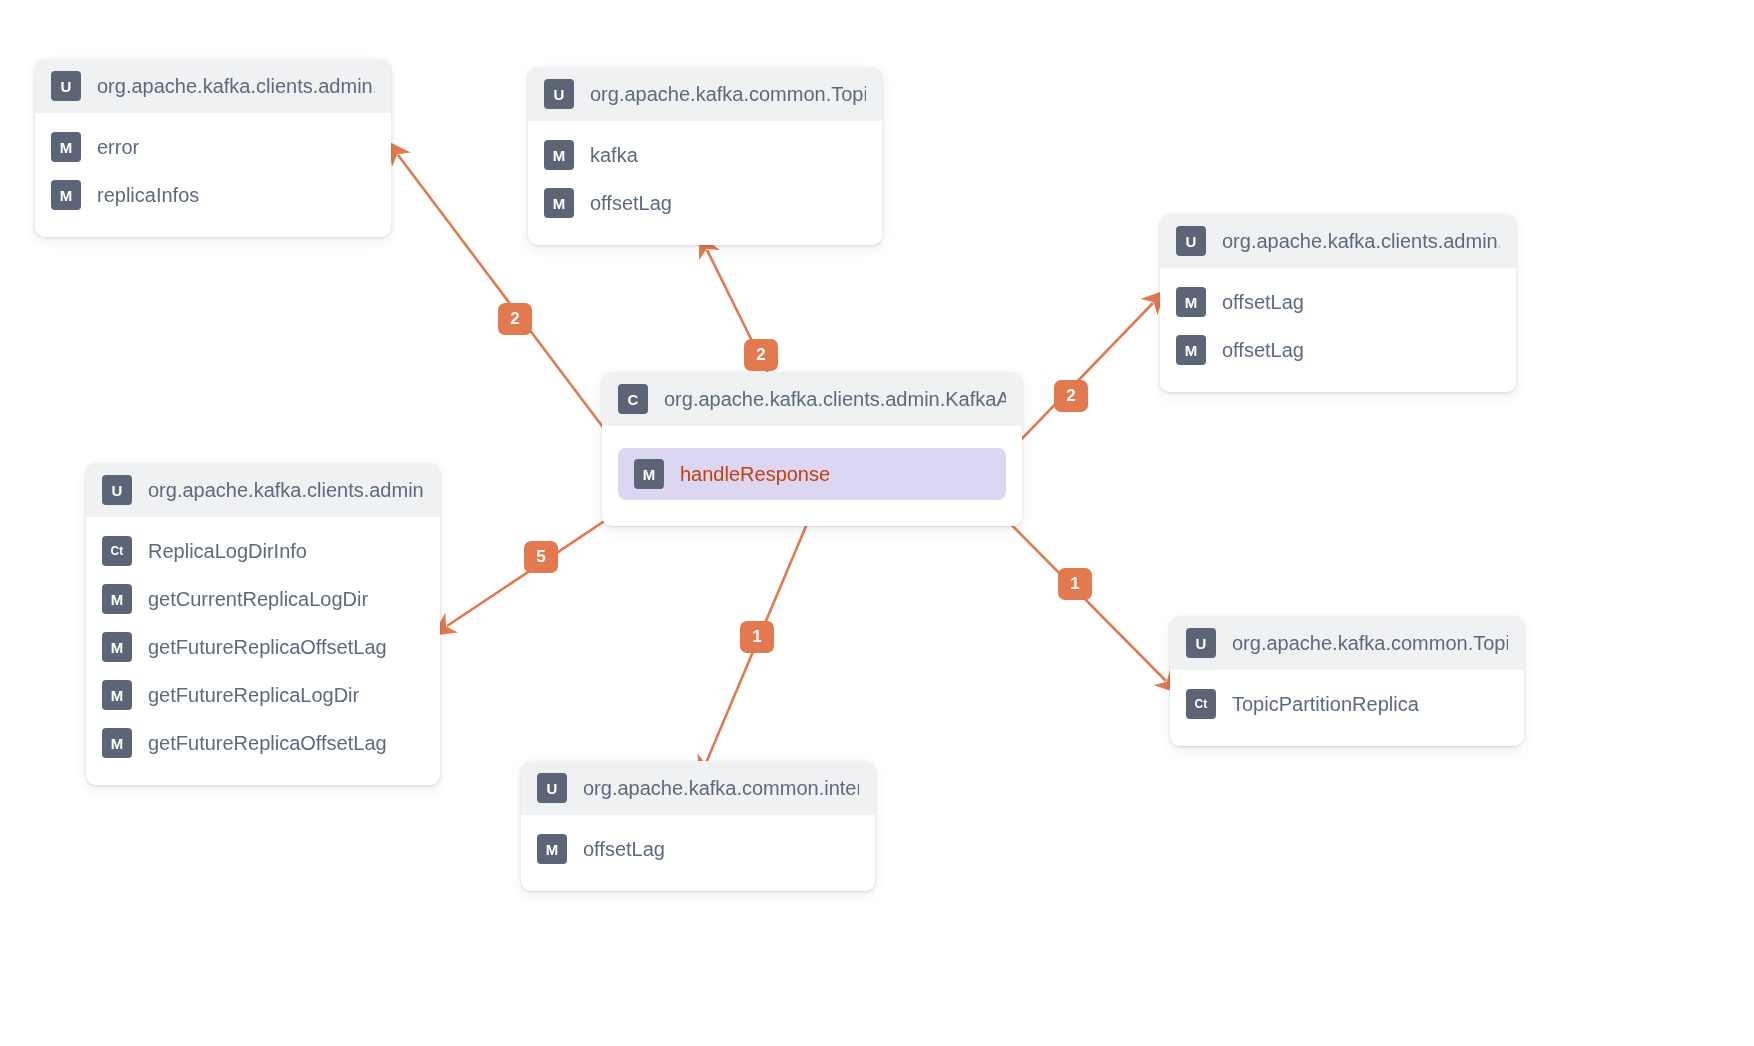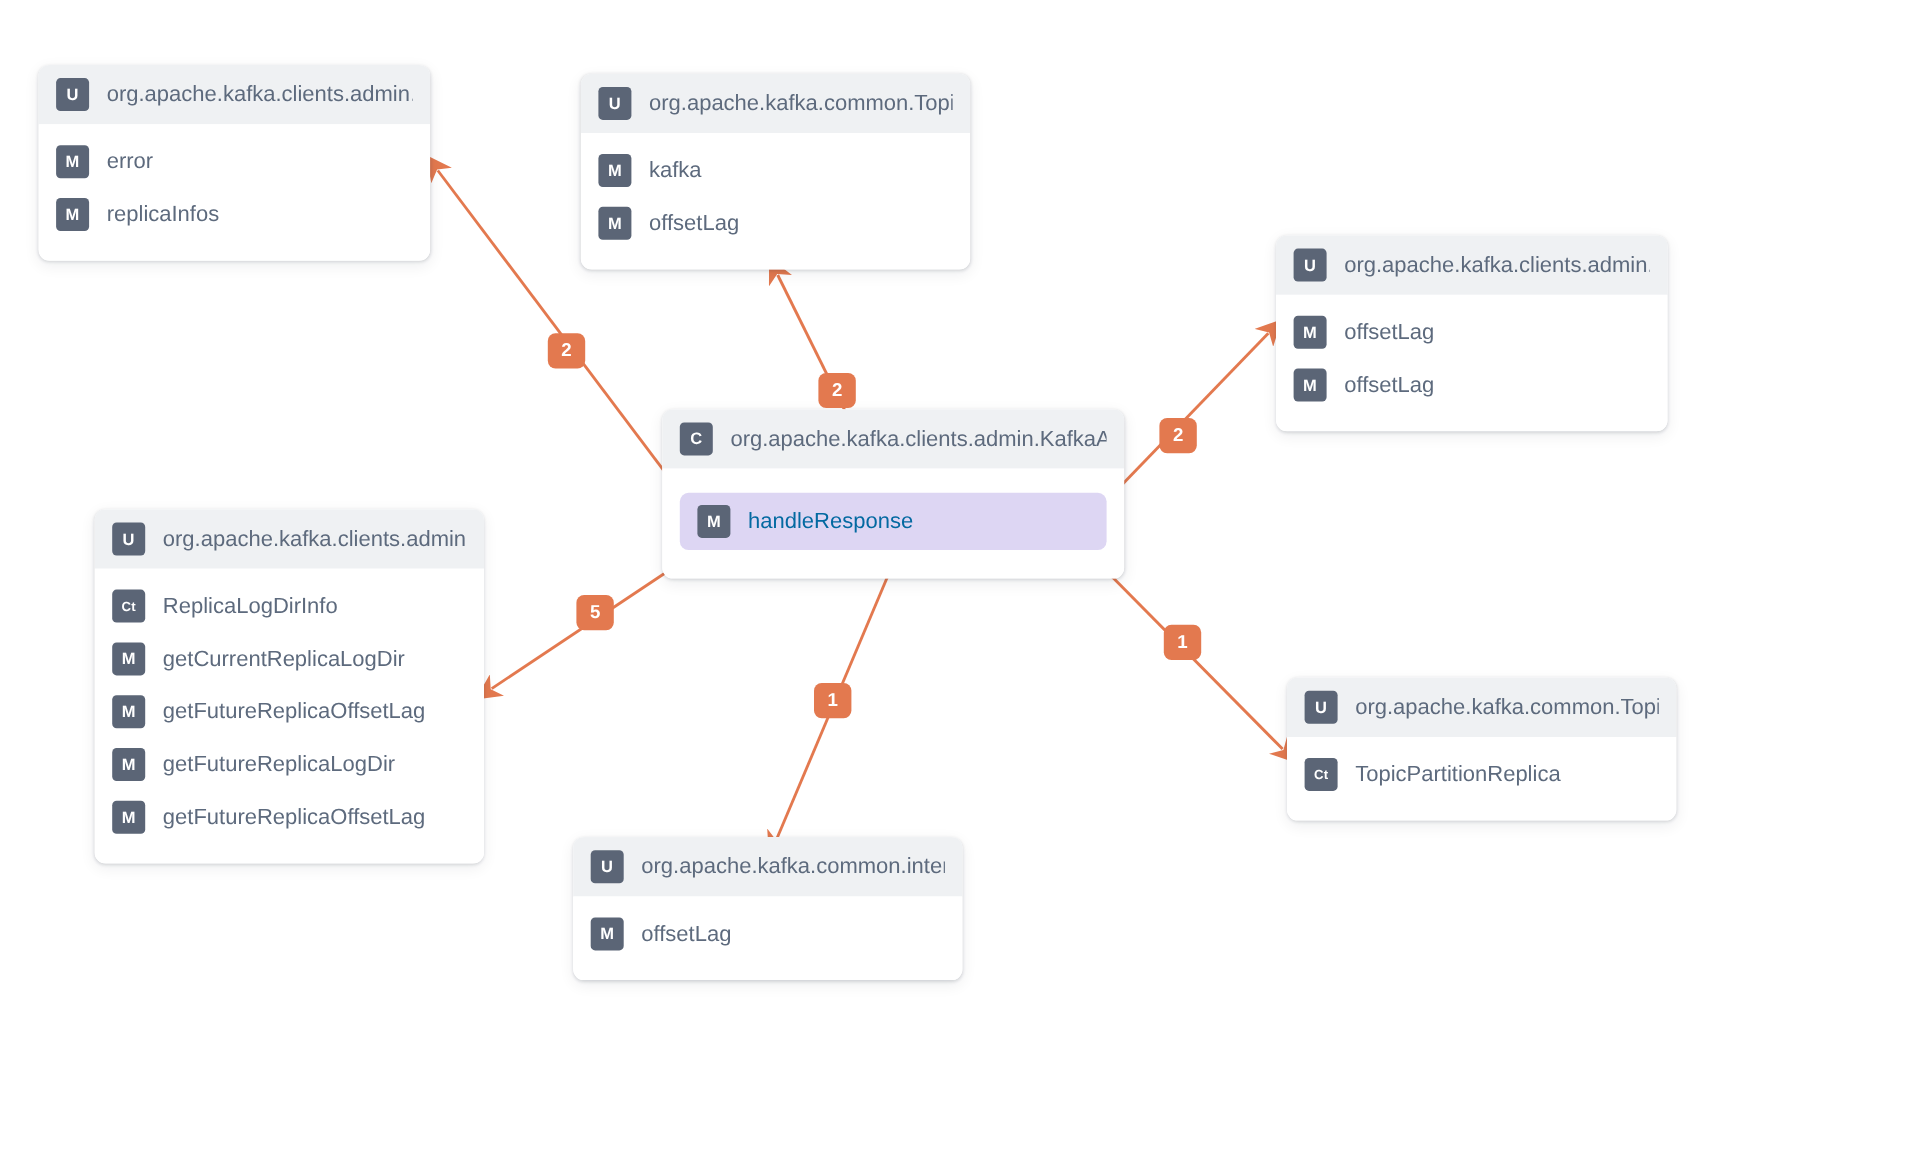--- a/index.html
+++ b/index.html
@@ -68,21 +68,21 @@
     white-space:nowrap;
     overflow:hidden;
   }
   .row.highlight{
     background:#ddd6f3;
     border-radius:8px;
     margin:0 16px;
     padding:0 16px;
     height:52px;
   }
-  .row.highlight .label{color:#0369a1;}
+  .row.highlight .label{color:#c2410c;}
 
   .count-badge{
     position:absolute;
     background:#e3794f;
     color:#ffffff;
     font-size:17px;
     font-weight:bold;
     border-radius:7px;
     width:34px;height:32px;
     display:flex;align-items:center;justify-content:center;

